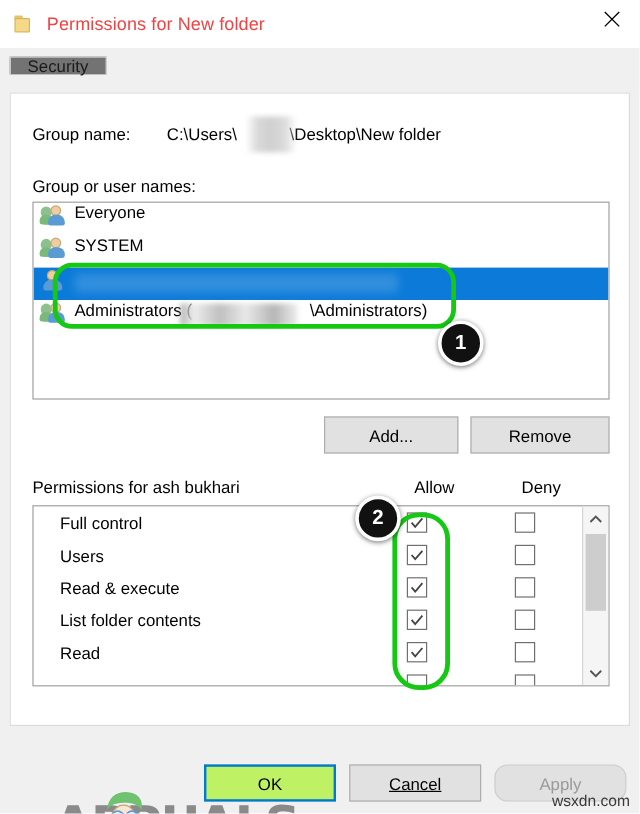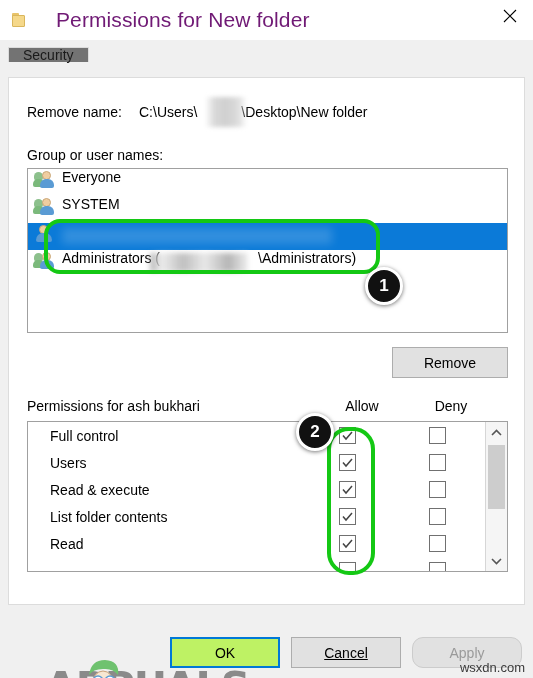--- a/index.html
+++ b/index.html
@@ -46,23 +46,23 @@
   #folder-icon .body {
     position: absolute;
     left: 0; top: 2px;
     width: 13px; height: 12px;
     background: #f5d88a;
     border: 1px solid #d9b65c;
     box-sizing: border-box;
     border-radius: 0 1px 1px 1px;
   }
   #title-text {
-    margin-left: 28px;
-    font-size: 21px;
-    color: #701a75;
+    margin-left: 11px;
+    font-size: 15px;
+    color: #ef4444;
     letter-spacing: 0.1px;
   }
   #close-button {
     position: absolute;
     right: 0; top: 0;
     width: 46px; height: 32px;
     display: flex;
     align-items: center;
     justify-content: center;
     cursor: pointer;
@@ -409,21 +409,21 @@
       </svg>
     </div>
   </div>
 
   <div id="tabstrip">
     <div id="tab-security">Security</div>
   </div>
 
   <div id="panel">
 
-    <div class="row-label" id="objname-label">Remove name:</div>
+    <div class="row-label" id="objname-label">Group name:</div>
     <div class="row-label" id="objname-value">
       <span>C:\Users\</span><span style="display:inline-block;width:44px;"></span><span>\Desktop\New folder</span>
     </div>
     <div id="objname-blur"></div>
 
     <div class="row-label" id="groups-label">Group or user names:</div>
 
     <div id="groups-list">
       <div class="glist-item">
         <span class="gicon group">
@@ -459,20 +459,21 @@
           <span class="p-back"></span>
             <span class="p-back-b"></span>
           <span class="p-front"></span>
             <span class="p-front-b"></span>
         </span>
         <span><span>Administrators (</span><span style="display:inline-block;width:98px;"></span><span>\Administrators)</span></span>
         <span id="admin-domain-blur"></span>
       </div>
     </div>
 
+    <button class="dlg-button" id="btn-add">Add...</button>
     <button class="dlg-button" id="btn-remove">Remove</button>
 
     <div class="row-label" id="perms-label">Permissions for ash bukhari</div>
     <div class="row-label" id="allow-header">Allow</div>
     <div class="row-label" id="deny-header">Deny</div>
 
     <div id="perms-list">
 
       <div class="perm-row">
         <span class="perm-name">Full control</span>

